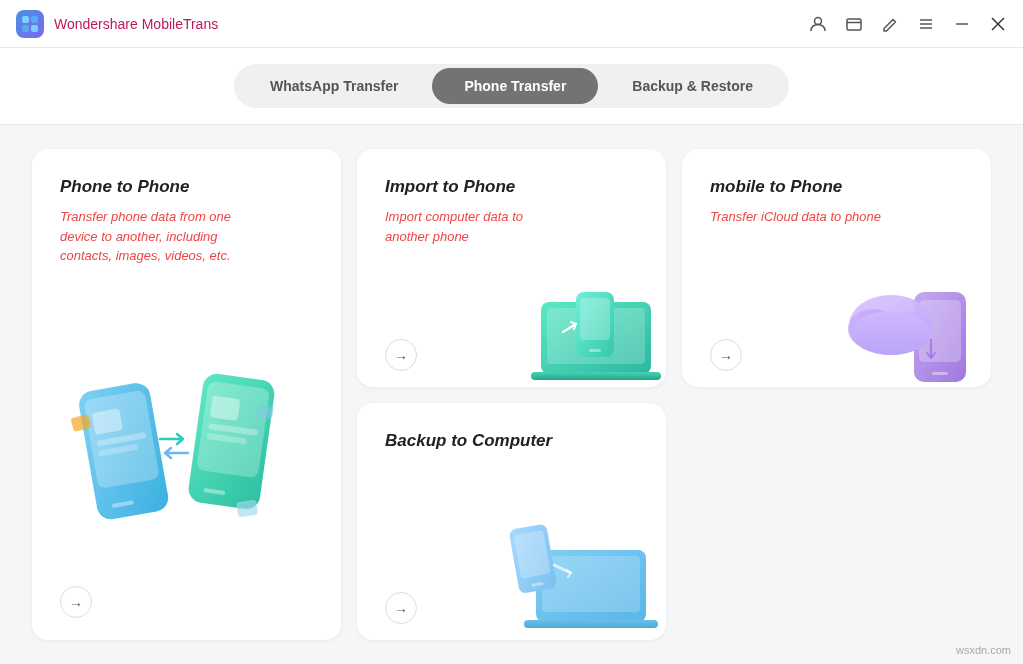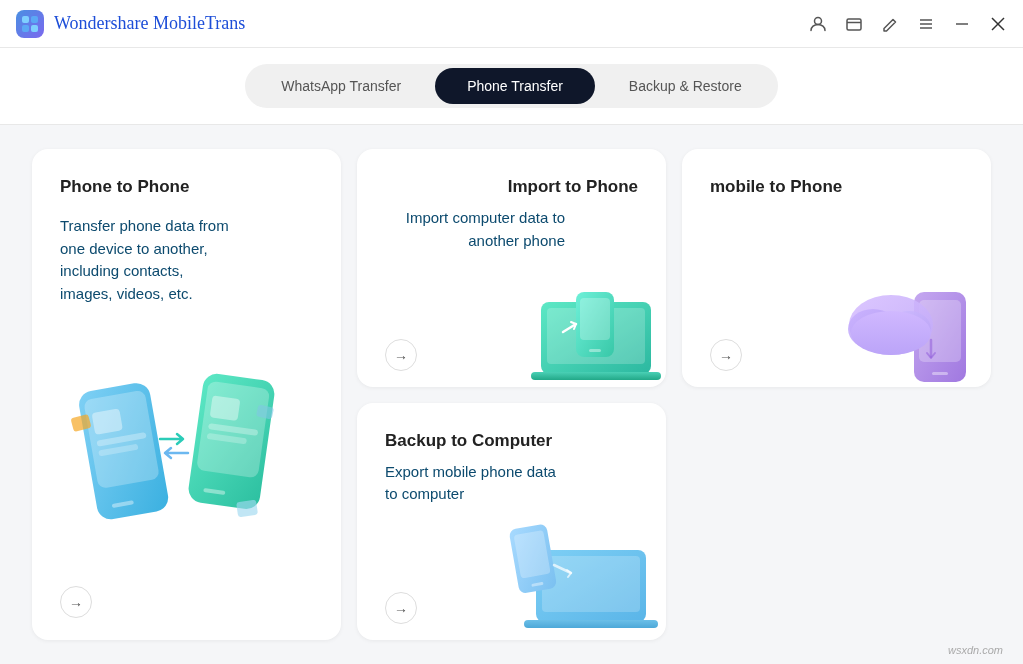--- a/index.html
+++ b/index.html
@@ -35,24 +35,23 @@
       border-radius: 8px;
       background: linear-gradient(135deg, #4a90e2, #7b68ee);
       display: flex;
       align-items: center;
       justify-content: center;
       color: white;
       font-size: 14px;
       font-weight: bold;
     }
     .title-bar-title {
-      font-size: 18px;
-      color: #1d4ed8;
+      font-size: 14px;
+      color: #be185d;
       font-weight: 500;
-      font-family: Liberation Serif, serif;
     }
     .title-bar-controls {
       display: flex;
       align-items: center;
       gap: 18px;
     }
     .title-bar-controls span {
       color: #666;
       font-size: 16px;
       cursor: pointer;
@@ -76,69 +75,69 @@
       display: flex;
       background: #f0f0f0;
       border-radius: 50px;
       padding: 4px;
       gap: 2px;
     }
     .nav-tab {
       padding: 10px 32px;
       border-radius: 50px;
       font-size: 14px;
-      font-weight: 400;
+      font-weight: 700;
       cursor: pointer;
       color: #555;
       transition: all 0.2s;
       white-space: nowrap;
     }
     .nav-tab.active {
-      background: #0f172a;
+      background: #737373;
       color: white;
     }
 
     
     .main-content {
       flex: 1;
       padding: 24px 32px;
       background: #f5f6f8;
       overflow: hidden;
     }
     .cards-grid {
       display: grid;
       grid-template-columns: 1fr 1fr 1fr;
       grid-template-rows: auto auto;
       gap: 16px;
       height: 100%;
+      font-style: italic;
     }
 
     
     .card {
       background: white;
       border-radius: 16px;
       padding: 28px 28px 24px 28px;
       position: relative;
       overflow: hidden;
       cursor: pointer;
       transition: box-shadow 0.2s;
       box-shadow: 0 1px 4px rgba(0,0,0,0.06);
     }
     .card-title {
       font-size: 17px;
       font-weight: 700;
       color: #222;
       margin-bottom: 10px;
     }
     .card-desc {
-      font-size: 15px;
-      color: #0c4a6e;
+      font-size: 13px;
+      color: #ef4444;
       line-height: 1.5;
       max-width: 180px;
-      margin-top: 8px;
     }
     .card-arrow {
       position: absolute;
       bottom: 22px;
       left: 28px;
       width: 32px;
       height: 32px;
       border: 1.5px solid #ddd;
       border-radius: 50%;
       display: flex;
@@ -160,24 +159,23 @@
       display: flex;
       align-items: flex-end;
       justify-content: center;
       padding-bottom: 50px;
     }
 
     
     .watermark {
       position: fixed;
       bottom: 8px;
-      right: 20px;
+      right: 12px;
       font-size: 11px;
       color: #aaa;
-      font-style: italic;
     }
   </style>
 </head>
 <body>
 
 <div class="title-bar">
   <div class="title-bar-left">
     <div class="app-icon">
       <svg width="18" height="18" viewBox="0 0 18 18" fill="none">
         <rect x="1" y="1" width="7" height="7" rx="2" fill="#7ecfff"></rect>
@@ -288,21 +286,21 @@
             <linearGradient id="tealPhone" x1="0" y1="0" x2="1" y2="1">
               <stop offset="0%" stop-color="#5de8c5"></stop>
               <stop offset="100%" stop-color="#2cbfa0"></stop>
             </linearGradient>
           </defs>
         </svg>
       </div>
       <div class="card-arrow">→</div>
     </div>
 
-    <div class="card" style="position:relative; min-height:170px;text-align:right;">
+    <div class="card" style="position:relative; min-height:170px;">
       <div class="card-title">Import to Phone</div>
       <div class="card-desc">Import computer data to another phone</div>
 
       <svg width="150" height="120" viewBox="0 0 150 120" style="position:absolute; right:-5px; bottom:-5px;" fill="none">
 
         <rect x="20" y="30" width="110" height="72" rx="8" fill="url(#laptopGrad)"></rect>
         <rect x="26" y="36" width="98" height="56" rx="4" fill="rgba(255,255,255,0.2)"></rect>
 
         <rect x="10" y="100" width="130" height="8" rx="4" fill="url(#laptopBase)"></rect>
 
@@ -327,20 +325,21 @@
             <stop offset="0%" stop-color="#6ef0d8"></stop>
             <stop offset="100%" stop-color="#38c8a8"></stop>
           </linearGradient>
         </defs>
       </svg>
       <div class="card-arrow" style="bottom:16px;">→</div>
     </div>
 
     <div class="card" style="position:relative; min-height:170px;">
       <div class="card-title">mobile to Phone</div>
+      <div class="card-desc">Transfer iCloud data to phone</div>
 
       <svg width="160" height="130" viewBox="0 0 160 130" style="position:absolute; right:-5px; bottom:-5px;" fill="none">
 
         <g transform="translate(78, 30)">
           <rect x="0" y="0" width="52" height="90" rx="10" fill="url(#purplePhone)"></rect>
           <rect x="5" y="8" width="42" height="62" rx="5" fill="rgba(255,255,255,0.25)"></rect>
           <rect x="18" y="80" width="16" height="3" rx="1.5" fill="rgba(255,255,255,0.4)"></rect>
         </g>
 
         <g transform="translate(5, 15)">
@@ -373,21 +372,20 @@
             <stop offset="0%" stop-color="#d0b8ff"></stop>
             <stop offset="100%" stop-color="#bba4f8"></stop>
           </linearGradient>
         </defs>
       </svg>
       <div class="card-arrow" style="bottom:16px;">→</div>
     </div>
 
     <div class="card" style="position:relative; min-height:170px; grid-column: 2;">
       <div class="card-title">Backup to Computer</div>
-      <div class="card-desc">Export mobile phone data to computer</div>
 
       <svg width="165" height="140" viewBox="0 0 165 140" style="position:absolute; right:-5px; bottom:-5px;" fill="none">
 
         <rect x="30" y="45" width="110" height="72" rx="8" fill="url(#exportLaptop)"></rect>
         <rect x="36" y="51" width="98" height="56" rx="4" fill="rgba(255,255,255,0.2)"></rect>
         <rect x="18" y="115" width="134" height="8" rx="4" fill="url(#exportBase)"></rect>
 
         <g transform="translate(10, 20) rotate(-10, 25, 45)">
           <rect x="0" y="0" width="38" height="65" rx="7" fill="url(#exportPhone)"></rect>
           <rect x="4" y="6" width="30" height="44" rx="4" fill="rgba(255,255,255,0.25)"></rect>

